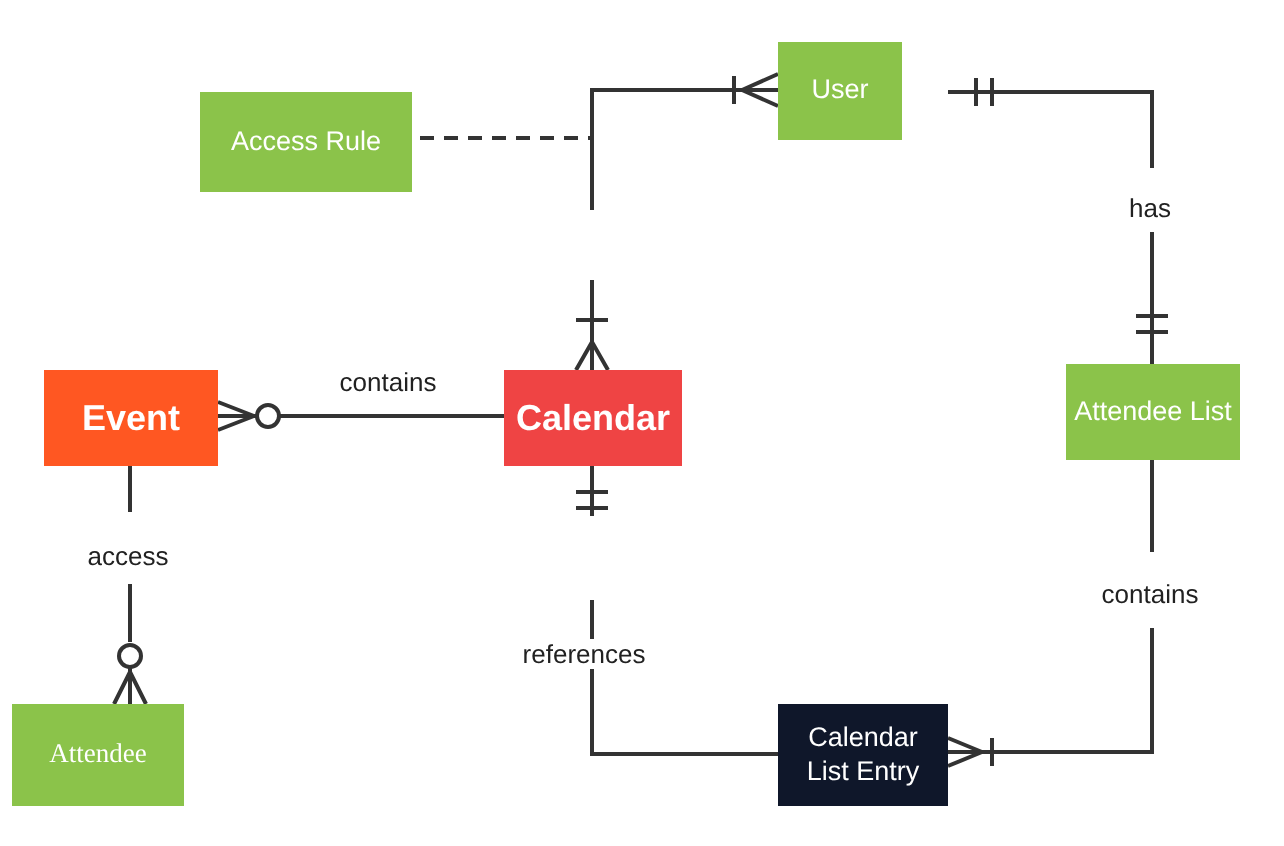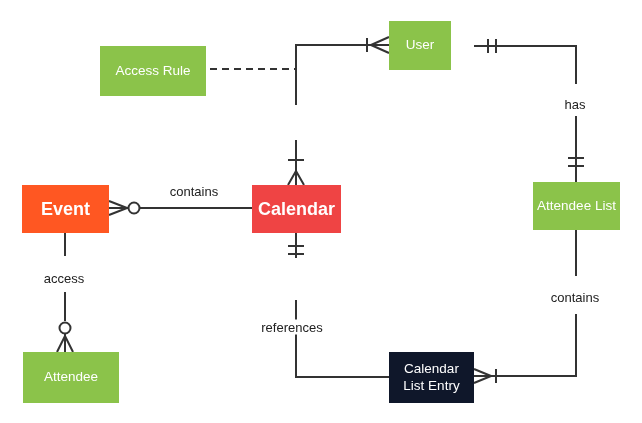--- a/index.html
+++ b/index.html
@@ -18,21 +18,21 @@
   .rel-label{
     position:absolute;transform:translate(-50%,-50%);
     font-size:13px;color:#212121;background:#fff;padding:0 2px;white-space:nowrap;
   }
   
   #ent-access-rule{left:100px;top:46px;width:106px;height:50px;}
   #ent-user{left:389px;top:21px;width:62px;height:49px;}
   #ent-event{left:22px;top:185px;width:87px;height:48px;}
   #ent-calendar{left:252px;top:185px;width:89px;height:48px;}
   #ent-calendar-list{left:533px;top:182px;width:87px;height:48px;}
-  #ent-attendee{left:23px;top:352px;width:96px;height:51px;}
+  #ent-attendee{left:6px;top:352px;width:86px;height:51px;font-family:Liberation Serif, serif;}
   #ent-calendar-list-entry{left:389px;top:352px;width:85px;height:51px;}
   
   #lbl-contains-ec{left:194px;top:191px;}
   #lbl-has-access-to{left:296px;top:126px;}
   #lbl-has{left:575px;top:104px;}
   #lbl-contains-cle{left:575px;top:297px;}
   #lbl-references{left:292px;top:283px;margin-top:44px;}
   #lbl-invites{left:64px;top:278px;}
 </style>
 </head>

